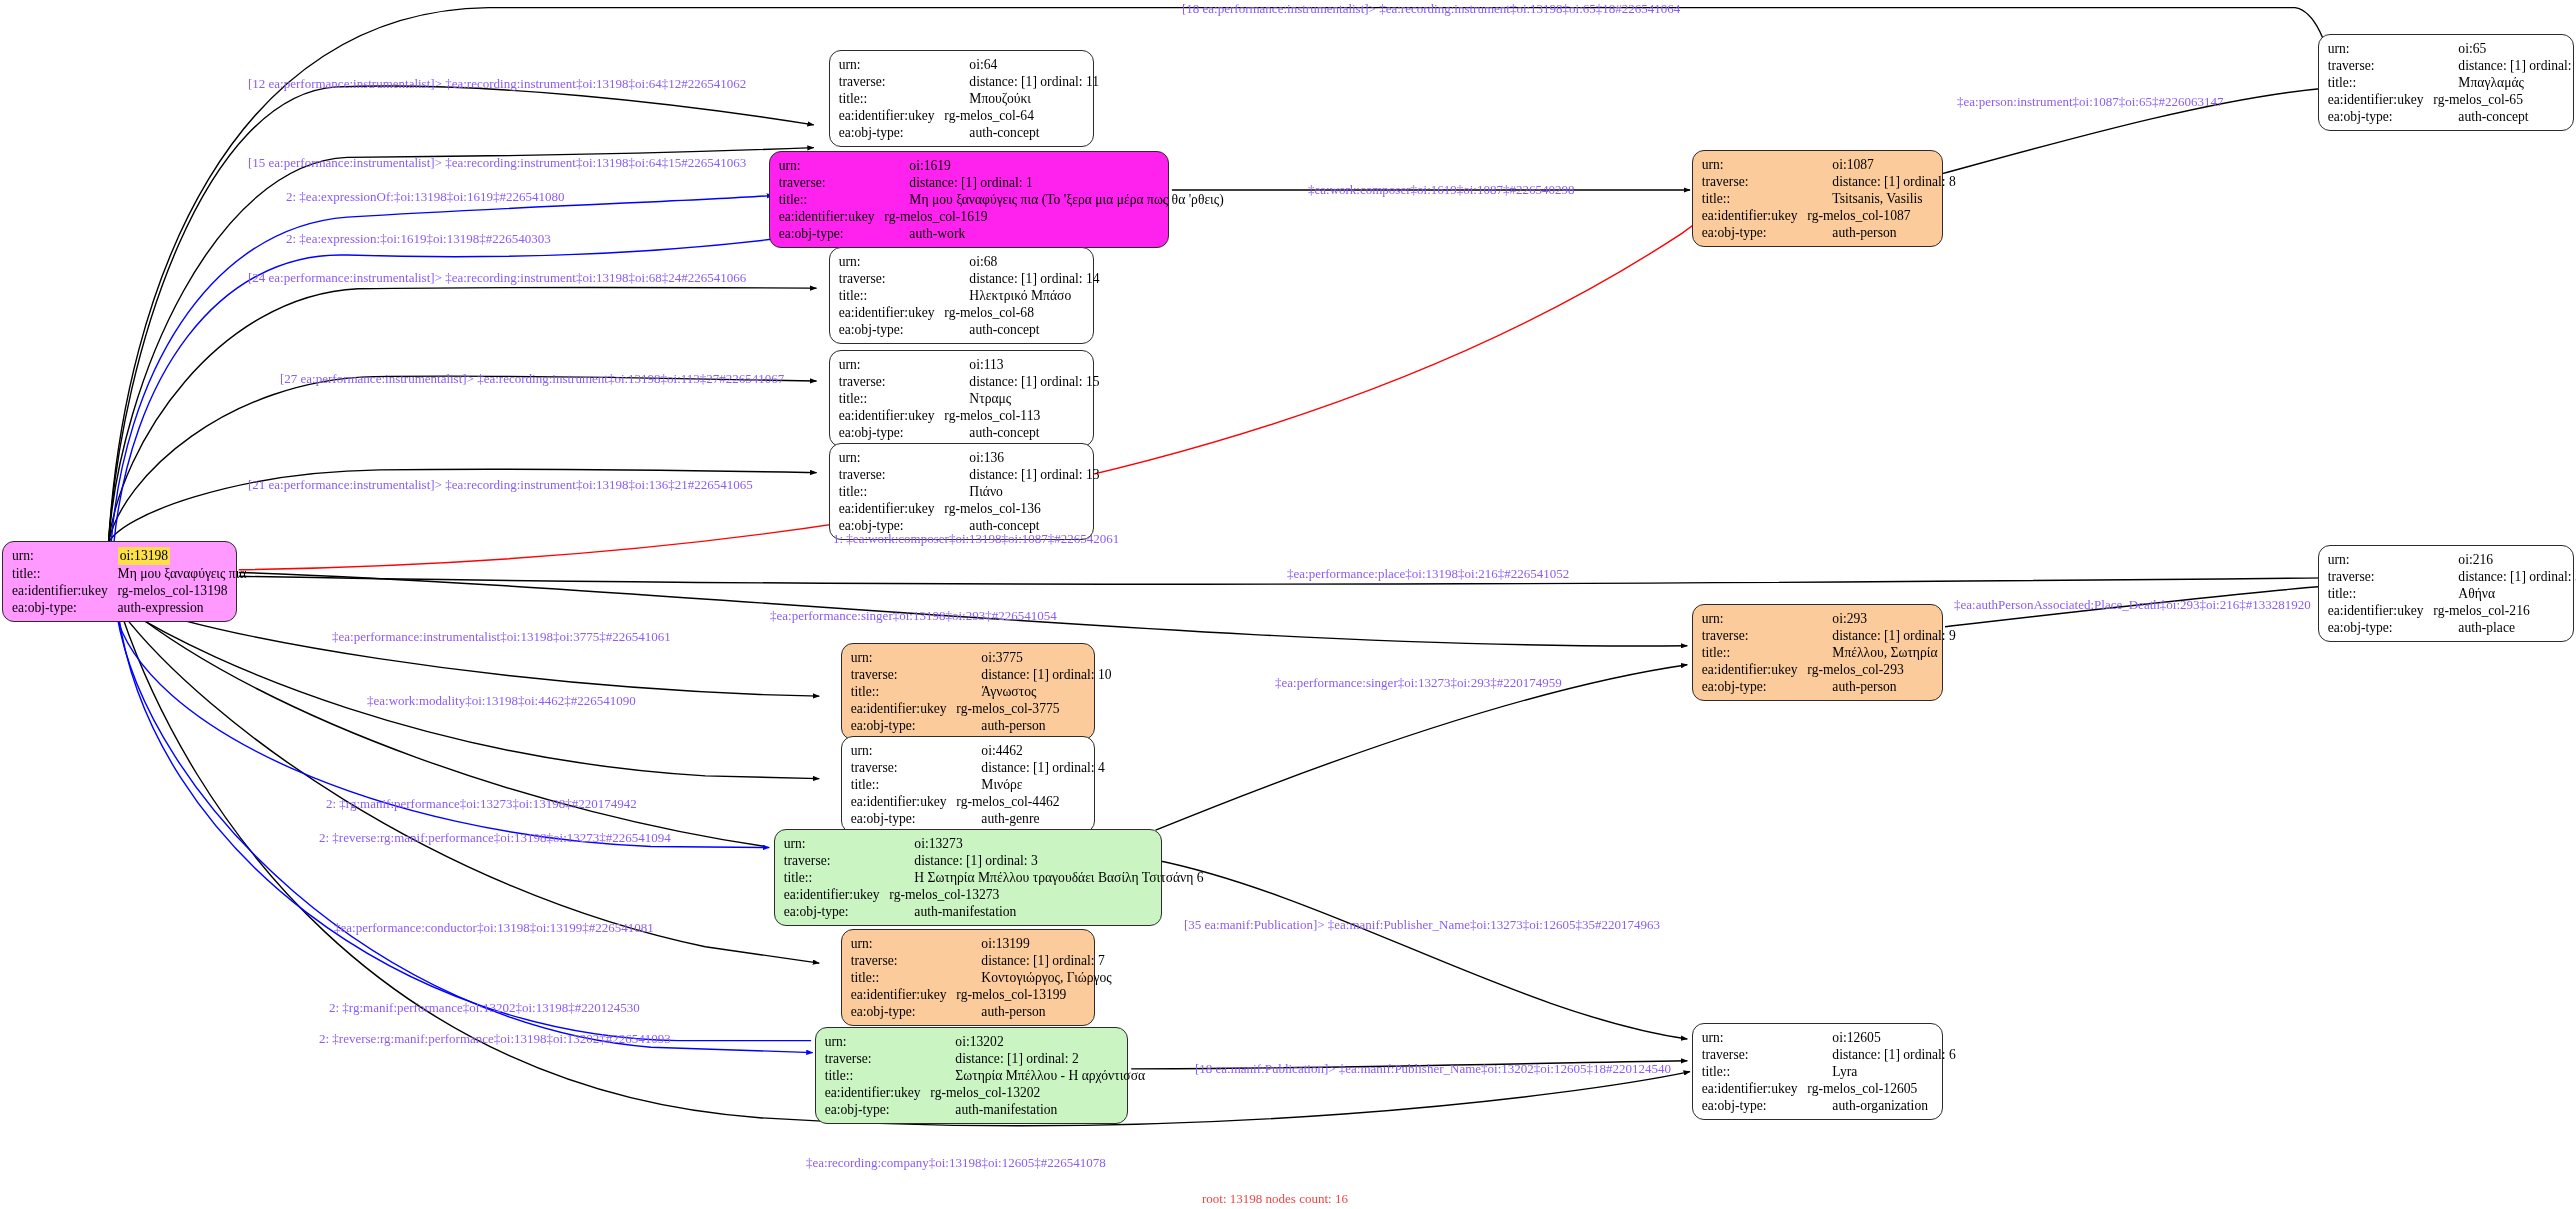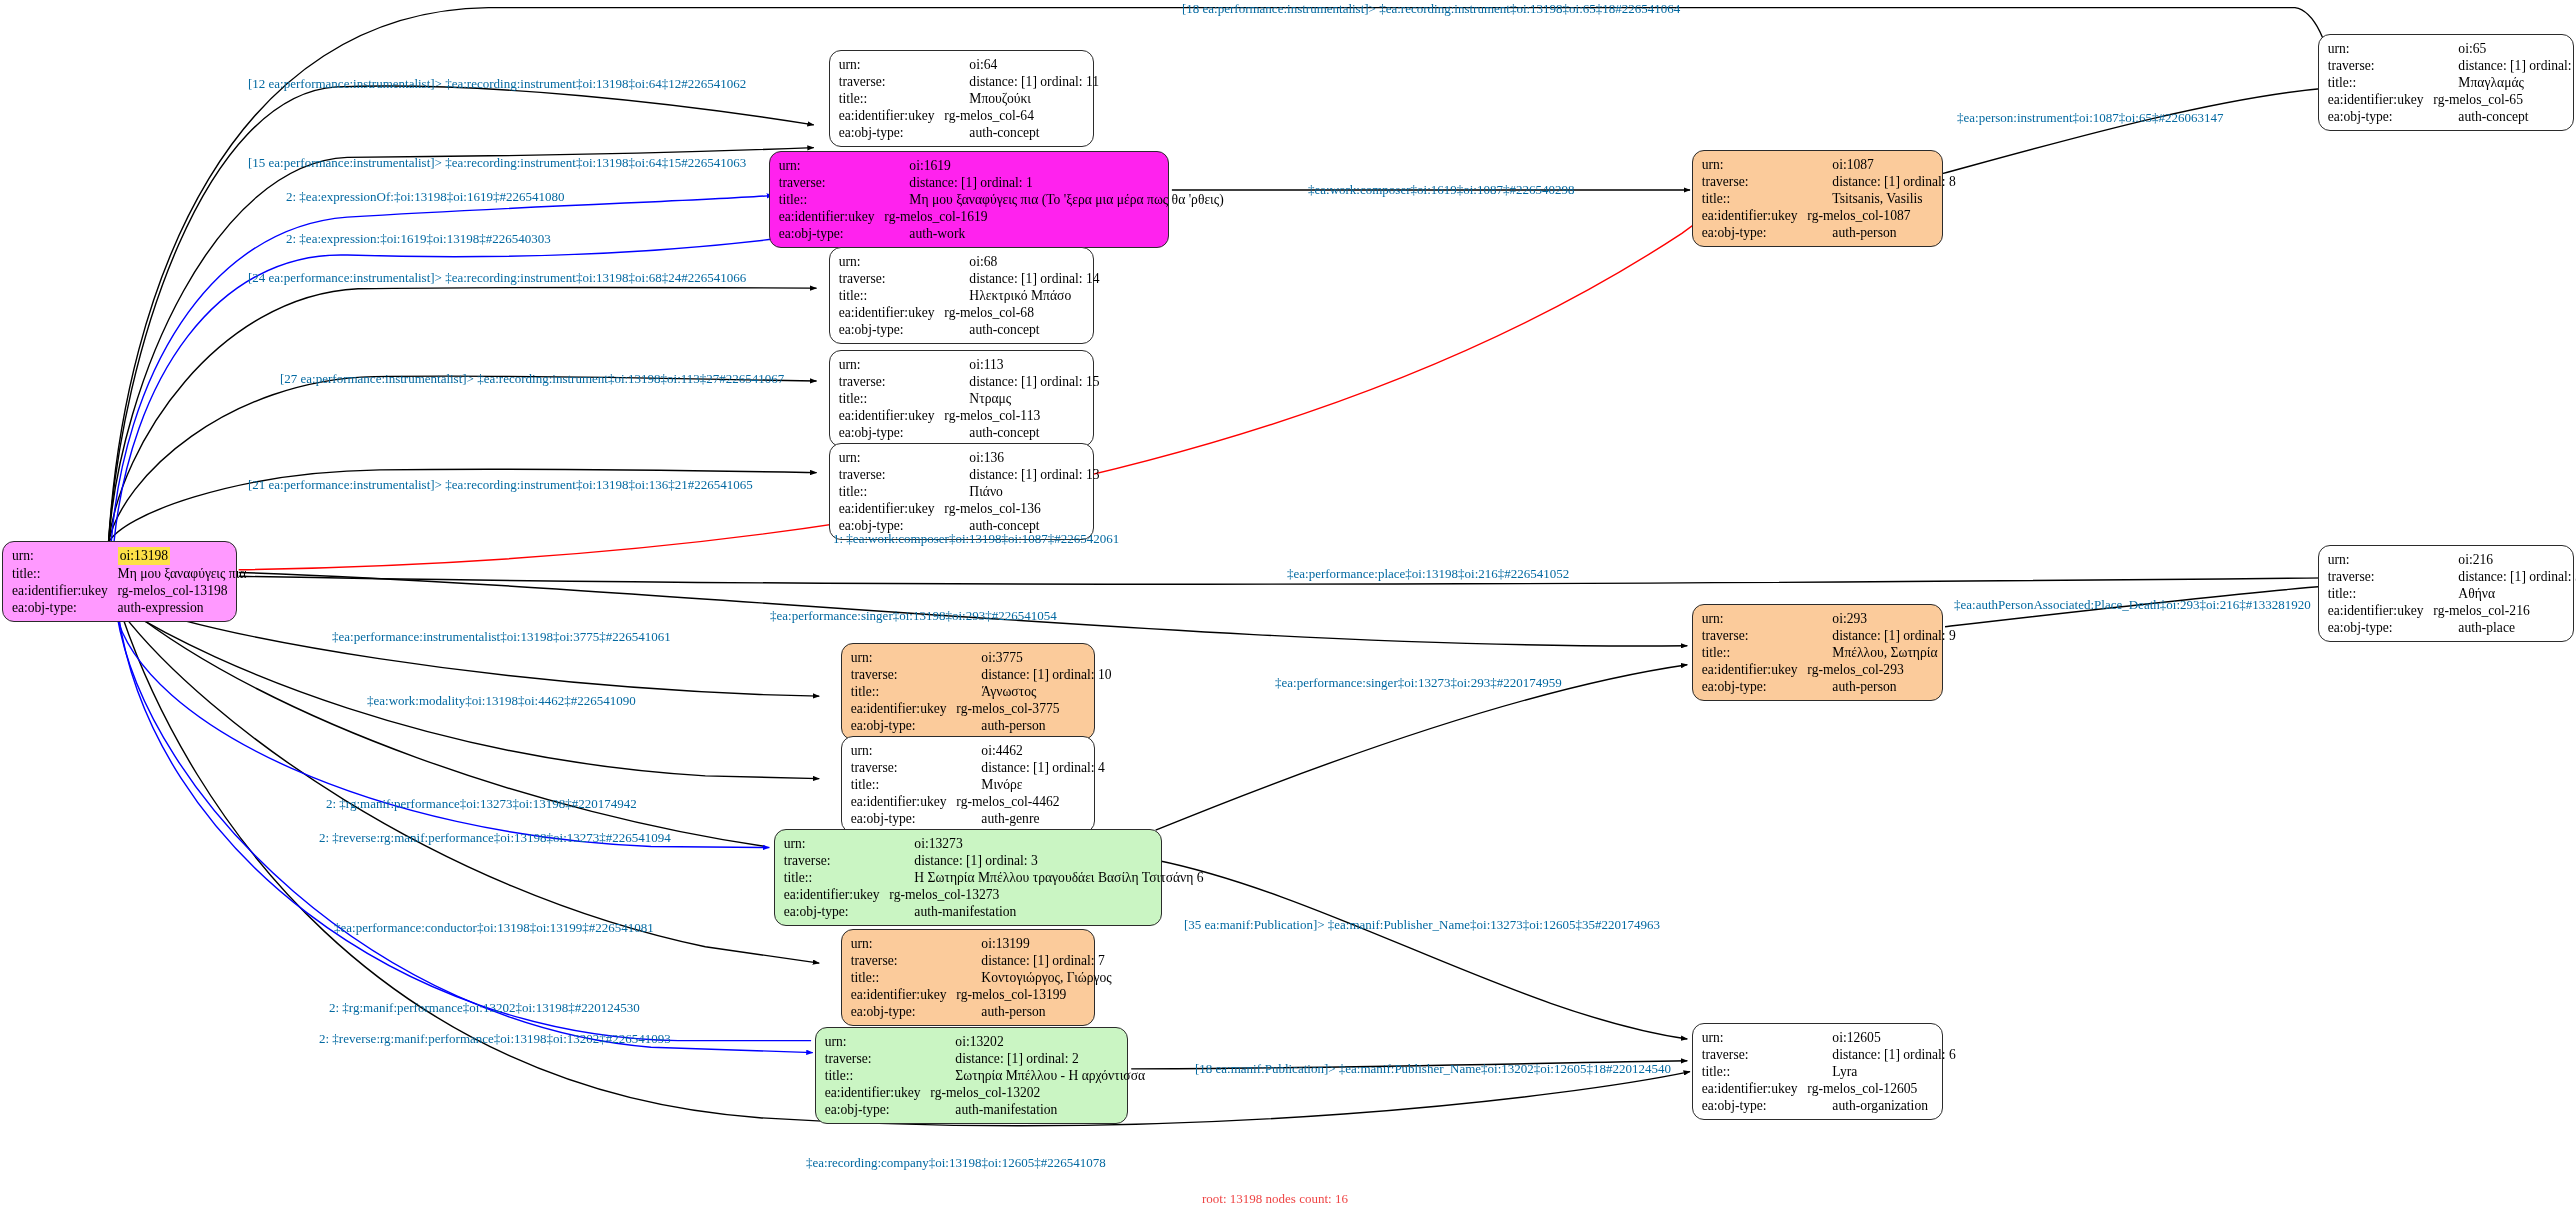--- a/index.html
+++ b/index.html
@@ -12,21 +12,21 @@
   .node td{font-family:"Liberation Serif", serif;font-size:13.6px;line-height:1.26;
            color:#000;padding:0 0 0 0;white-space:nowrap;vertical-align:top;}
   .node td.k{padding-right:9.8px;}
   .node td.v{padding-right:2.2px;}
   .node td.v2{padding-left:25px;}
   .pink{background:#ff99ff;}
   .magenta{background:#ff22ee;}
   .orange{background:#fbcb9b;}
   .green{background:#caf5c3;}
   .hl{background:#fde047;display:inline-block;padding:0.5px 2.2px;}
-  .elabel{position:absolute;font-family:"Liberation Serif", serif;font-size:13px;color:#0369a1;
+  .elabel{position:absolute;font-family:"Liberation Serif", serif;font-size:13px;color:#8b5cf6;
           white-space:nowrap;}
   .footer{position:absolute;font-family:"Liberation Serif", serif;font-size:13px;color:#ef4444;}
 </style>
 </head>
 <body>
 
 <div id="canvas">
 
   <svg id="edges" viewBox="0 0 4748 2230">
     <defs>
@@ -527,21 +527,21 @@
   </div>
 
   <div class="elabel" style="left:1182px;top:1.1px;">[18 ea:performance:instrumentalist]&gt; ‡ea:recording:instrument‡oi:13198‡oi:65‡18#226541064</div>
   <div class="elabel" style="left:248px;top:76px;">[12 ea:performance:instrumentalist]&gt; ‡ea:recording:instrument‡oi:13198‡oi:64‡12#226541062</div>
   <div class="elabel" style="left:248px;top:155px;">[15 ea:performance:instrumentalist]&gt; ‡ea:recording:instrument‡oi:13198‡oi:64‡15#226541063</div>
   <div class="elabel" style="left:286px;top:189px;">2: ‡ea:expressionOf:‡oi:13198‡oi:1619‡#226541080</div>
   <div class="elabel" style="left:286px;top:231px;">2: ‡ea:expression:‡oi:1619‡oi:13198‡#226540303</div>
   <div class="elabel" style="left:248px;top:270px;">[24 ea:performance:instrumentalist]&gt; ‡ea:recording:instrument‡oi:13198‡oi:68‡24#226541066</div>
   <div class="elabel" style="left:248px;top:371px;margin-left:32px;">[27 ea:performance:instrumentalist]&gt; ‡ea:recording:instrument‡oi:13198‡oi:113‡27#226541067</div>
   <div class="elabel" style="left:248px;top:477px;">[21 ea:performance:instrumentalist]&gt; ‡ea:recording:instrument‡oi:13198‡oi:136‡21#226541065</div>
-  <div class="elabel" style="left:1957px;top:94px;margin-top:16px;">‡ea:person:instrument‡oi:1087‡oi:65‡#226063147</div>
+  <div class="elabel" style="left:1957px;top:94px;">‡ea:person:instrument‡oi:1087‡oi:65‡#226063147</div>
   <div class="elabel" style="left:1308px;top:182px;">‡ea:work:composer‡oi:1619‡oi:1087‡#226540298</div>
   <div class="elabel" style="left:833px;top:531px;">1: ‡ea:work:composer‡oi:13198‡oi:1087‡#226542061</div>
   <div class="elabel" style="left:1287px;top:566px;">‡ea:performance:place‡oi:13198‡oi:216‡#226541052</div>
   <div class="elabel" style="left:770px;top:608px;">‡ea:performance:singer‡oi:13198‡oi:293‡#226541054</div>
   <div class="elabel" style="left:1954px;top:597px;">‡ea:authPersonAssociated:Place_Death‡oi:293‡oi:216‡#133281920</div>
   <div class="elabel" style="left:332px;top:629px;">‡ea:performance:instrumentalist‡oi:13198‡oi:3775‡#226541061</div>
   <div class="elabel" style="left:1275px;top:675px;">‡ea:performance:singer‡oi:13273‡oi:293‡#220174959</div>
   <div class="elabel" style="left:367px;top:693px;">‡ea:work:modality‡oi:13198‡oi:4462‡#226541090</div>
   <div class="elabel" style="left:326px;top:796px;">2: ‡rg:manif:performance‡oi:13273‡oi:13198‡#220174942</div>
   <div class="elabel" style="left:319px;top:830px;">2: ‡reverse:rg:manif:performance‡oi:13198‡oi:13273‡#226541094</div>

